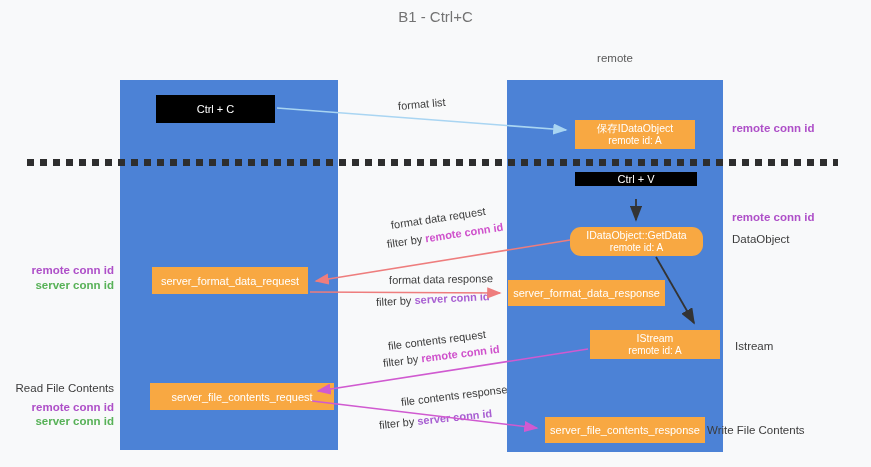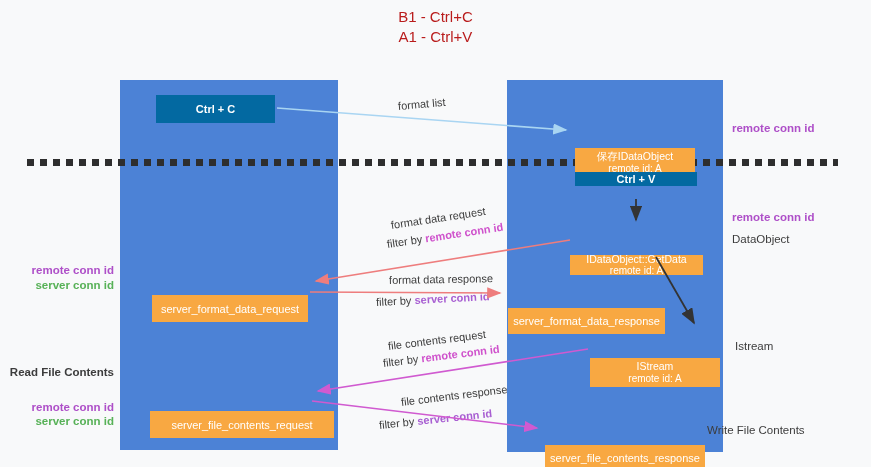--- a/index.html
+++ b/index.html
@@ -5,35 +5,35 @@
   html,body{margin:0;padding:0;}
   body{
     width:871px;height:467px;position:relative;overflow:hidden;
     background:#f8f9fa;
     font-family:"Liberation Sans", sans-serif;
     -webkit-font-smoothing:antialiased;
   }
   .abs{position:absolute;}
   .title{
     left:0;top:7;width:871px;top:7px;text-align:center;
-    font-size:15px;line-height:20px;color:#b91c1c;
+    font-size:15px;line-height:20px;color:#737373;
   }
   .col-header{
     text-align:center;font-size:11.5px;line-height:13px;color:#595959;
   }
   .column{background:#4c82d6;}
   .node{
     display:flex;flex-direction:column;align-items:center;justify-content:center;
     color:#ffffff;text-align:center;box-sizing:border-box;
   }
   .node .l1{font-size:10.5px;line-height:12.5px;}
   .node .l2{font-size:10px;line-height:12.5px;}
   .node.single{font-size:11px;}
-  .green{background:#0369a1;font-weight:bold;}
-  .orange{background:#f8a842;margin-top:28px;}
+  .green{background:#000000;}
+  .orange{background:#f8a842;}
   .divider{
     background:repeating-linear-gradient(90deg,#2e2e2e 0 7px,transparent 7px 13px);
   }
   .msg-label{
     font-size:11px;color:#3c3c3c;white-space:nowrap;transform-origin:left center;
   }
   .side-label{
     font-size:11.5px;color:#3c3c3c;white-space:nowrap;
   }
   .purple{color:#ae4fc8;font-weight:bold;}
@@ -41,43 +41,43 @@
   .magenta{color:#cf52cc;font-weight:bold;}
   .fpurple{color:#a85fd2;font-weight:bold;}
   .left-note{left:2px;width:112px;text-align:right;}
   svg{position:absolute;left:0;top:0;pointer-events:none;}
 </style>
 </head>
 <body>
 
 <div class="abs title">
   <div>B1 - Ctrl+C</div>
-  <div>A1 - Ctrl+V</div>
 </div>
 
 <div class="abs col-header" style="left:120px;top:52px;width:218px;">
 </div>
 <div class="abs col-header" style="left:507px;top:52px;width:216px;">
+  <div>remote</div>
 </div>
 
 <div class="abs column" style="left:120px;top:80px;width:218px;height:370px;"></div>
 <div class="abs column" style="left:507px;top:80px;width:216px;height:372px;"></div>
 
 <div class="abs divider" style="left:27px;top:159px;width:811px;height:7px;"></div>
 
 <div class="abs node green single" style="left:156px;top:95px;width:119px;height:28px;">Ctrl + C</div>
 
 <div class="abs node orange" style="left:575px;top:120px;width:120px;height:29px;">
   <span class="l1">保存IDataObject</span>
   <span class="l2">remote id: A</span>
 </div>
 
 <div class="abs node green single" style="left:575px;top:172px;width:122px;height:14px;">Ctrl + V</div>
 
-<div class="abs node orange" style="left:570px;top:227px;width:133px;height:20px;">
+<div class="abs node orange" style="left:570px;top:227px;width:133px;height:29px;border-radius:11px;">
   <span class="l1">IDataObject::GetData</span>
   <span class="l2">remote id: A</span>
 </div>
 
 <div class="abs node orange single" style="left:152px;top:267px;width:156px;height:27px;">server_format_data_request</div>
 
 <div class="abs node orange single" style="left:508px;top:280px;width:157px;height:26px;">server_format_data_response</div>
 
 <div class="abs node orange" style="left:590px;top:330px;width:130px;height:29px;">
   <span class="l1">IStream</span>
@@ -111,21 +111,21 @@
 </div>
 
 <div class="abs side-label purple" style="left:732px;top:122px;">remote conn id</div>
 <div class="abs side-label purple" style="left:732px;top:211px;">remote conn id</div>
 <div class="abs side-label" style="left:732px;top:233px;">DataObject</div>
 <div class="abs side-label" style="left:735px;top:340px;">Istream</div>
 <div class="abs side-label" style="left:707px;top:424px;">Write File Contents</div>
 
 <div class="abs side-label purple left-note" style="top:264px;">remote conn id</div>
 <div class="abs side-label greent left-note" style="top:279px;">server conn id</div>
-<div class="abs side-label left-note" style="top:366px;font-weight:bold;">Read File Contents</div>
+<div class="abs side-label left-note" style="top:382px;">Read File Contents</div>
 <div class="abs side-label purple left-note" style="top:401px;">remote conn id</div>
 <div class="abs side-label greent left-note" style="top:415px;">server conn id</div>
 
 <svg width="871" height="467" viewBox="0 0 871 467">
   <defs>
     <marker id="mblue" markerWidth="9" markerHeight="7" refX="8" refY="3.5" orient="auto">
       <path d="M0,0 L9,3.5 L0,7 z" fill="#a9d5f2"></path>
     </marker>
     <marker id="mred" markerWidth="9" markerHeight="7" refX="8" refY="3.5" orient="auto">
       <path d="M0,0 L9,3.5 L0,7 z" fill="#ee7d7d"></path>

